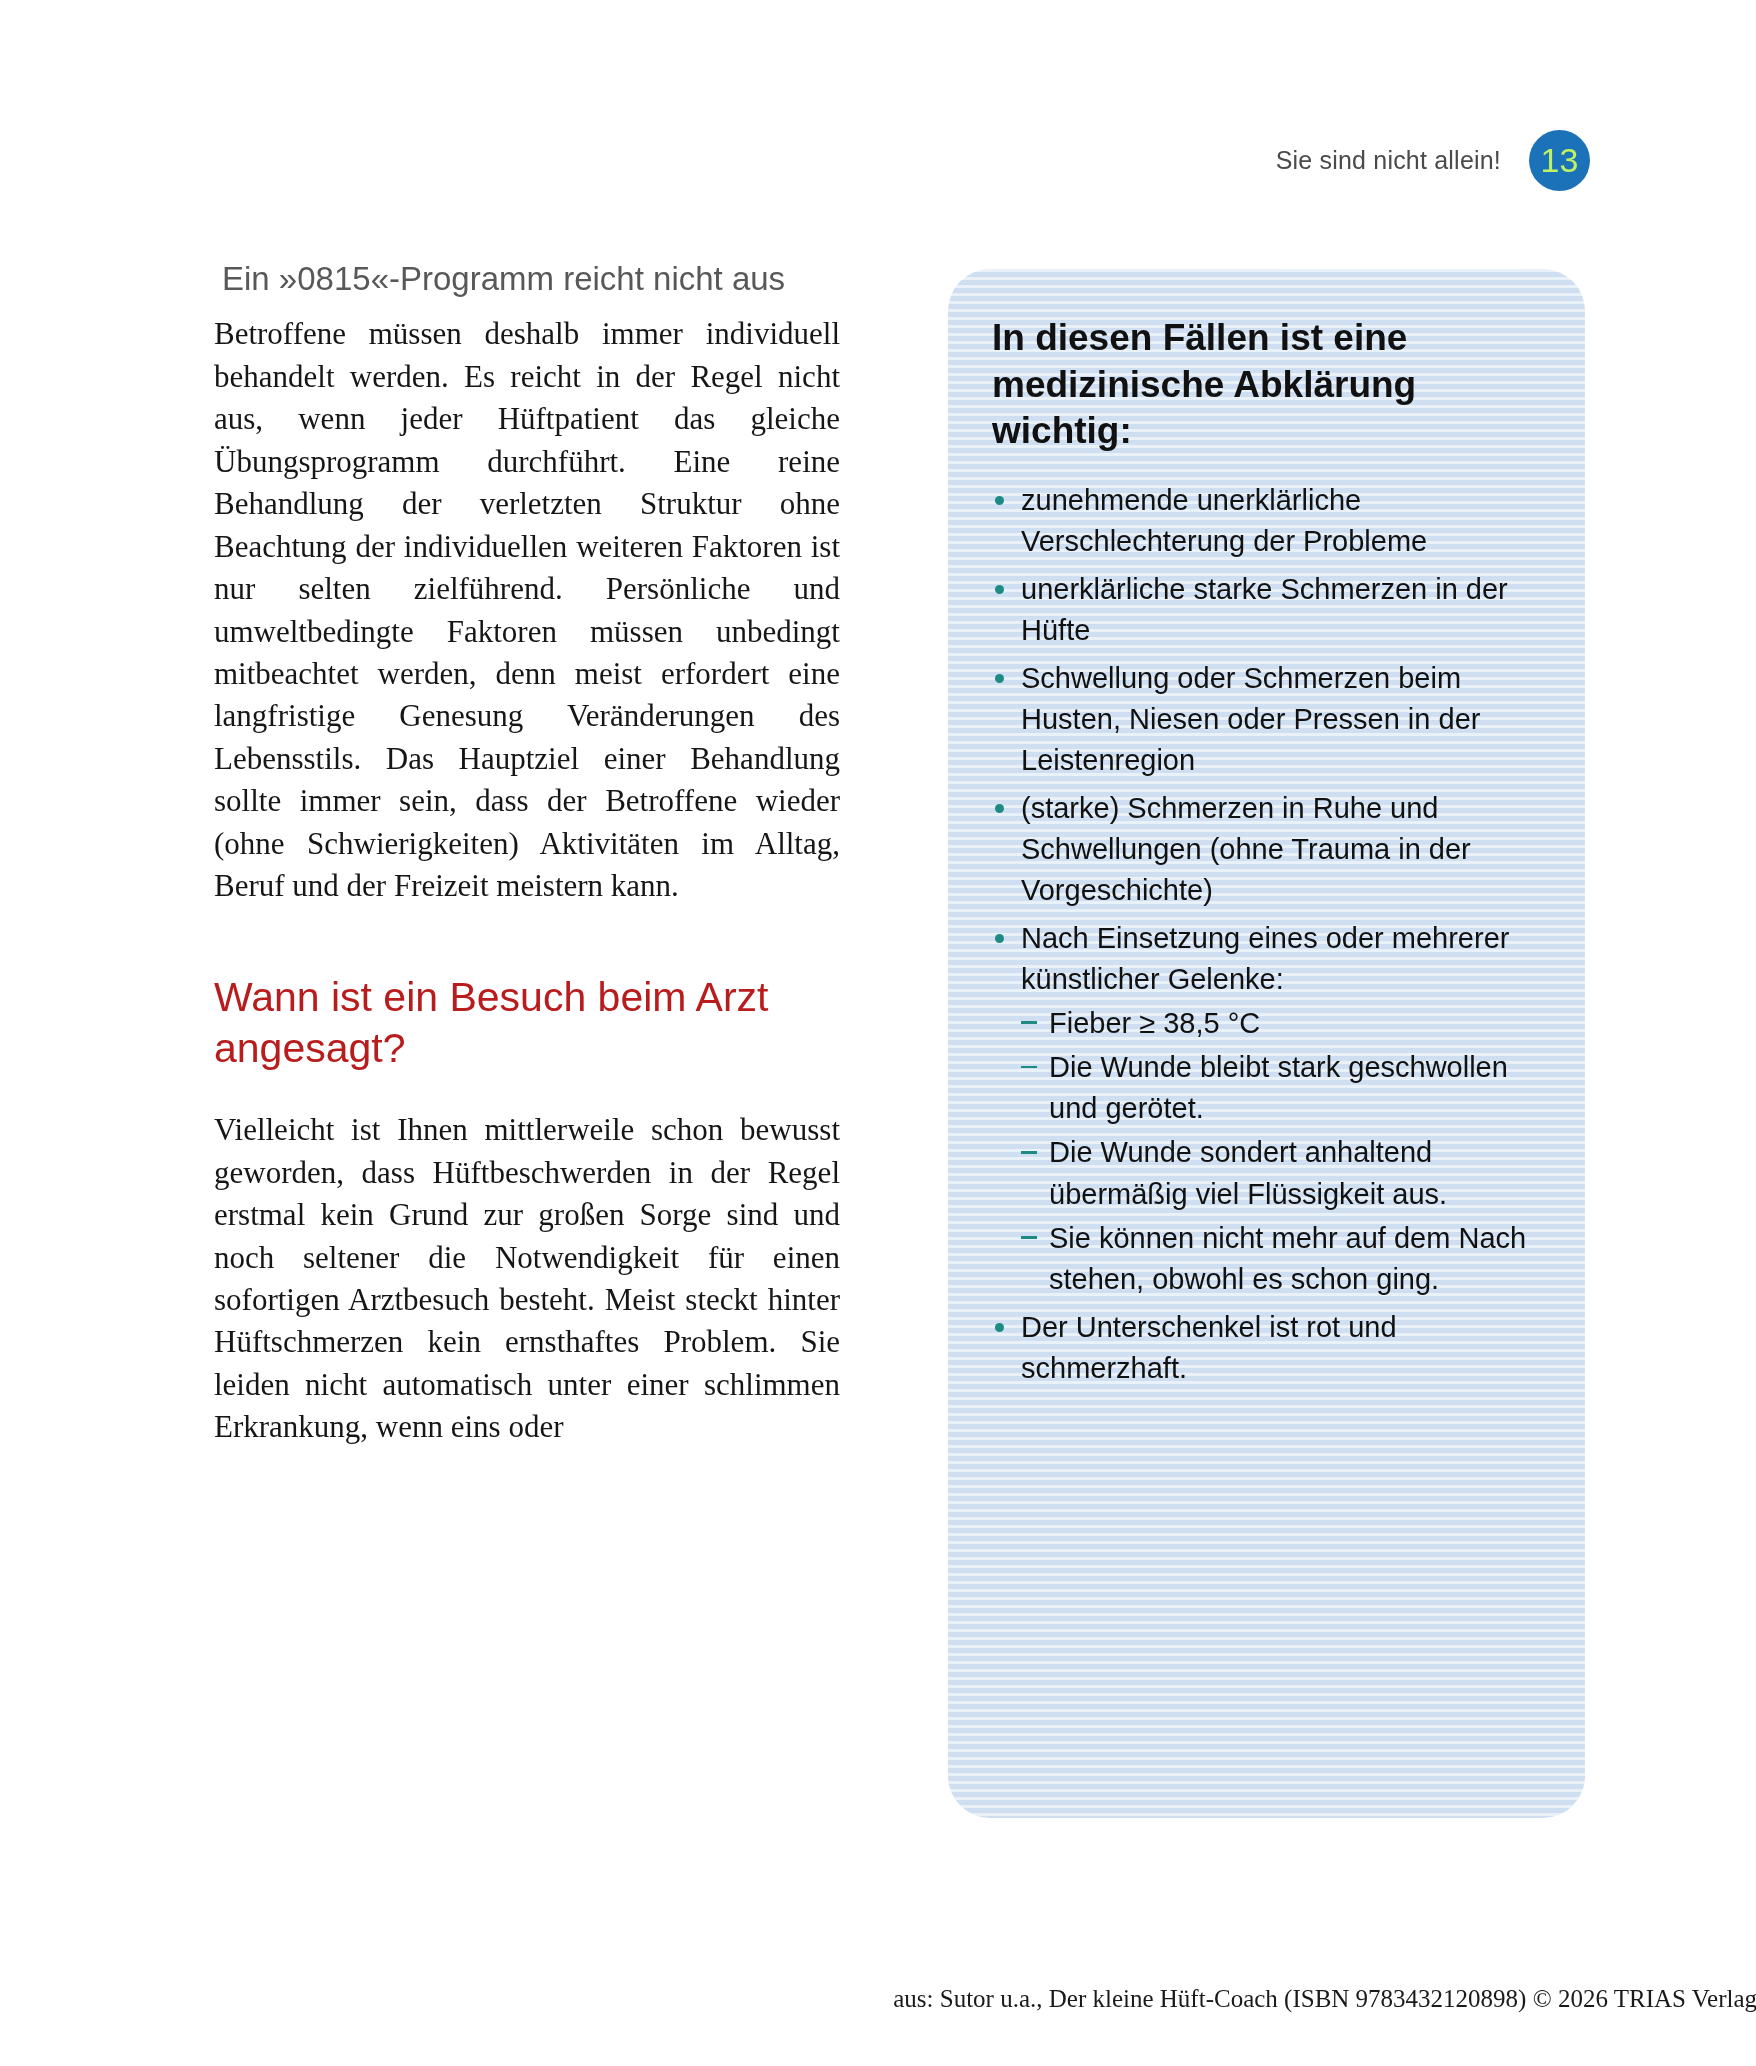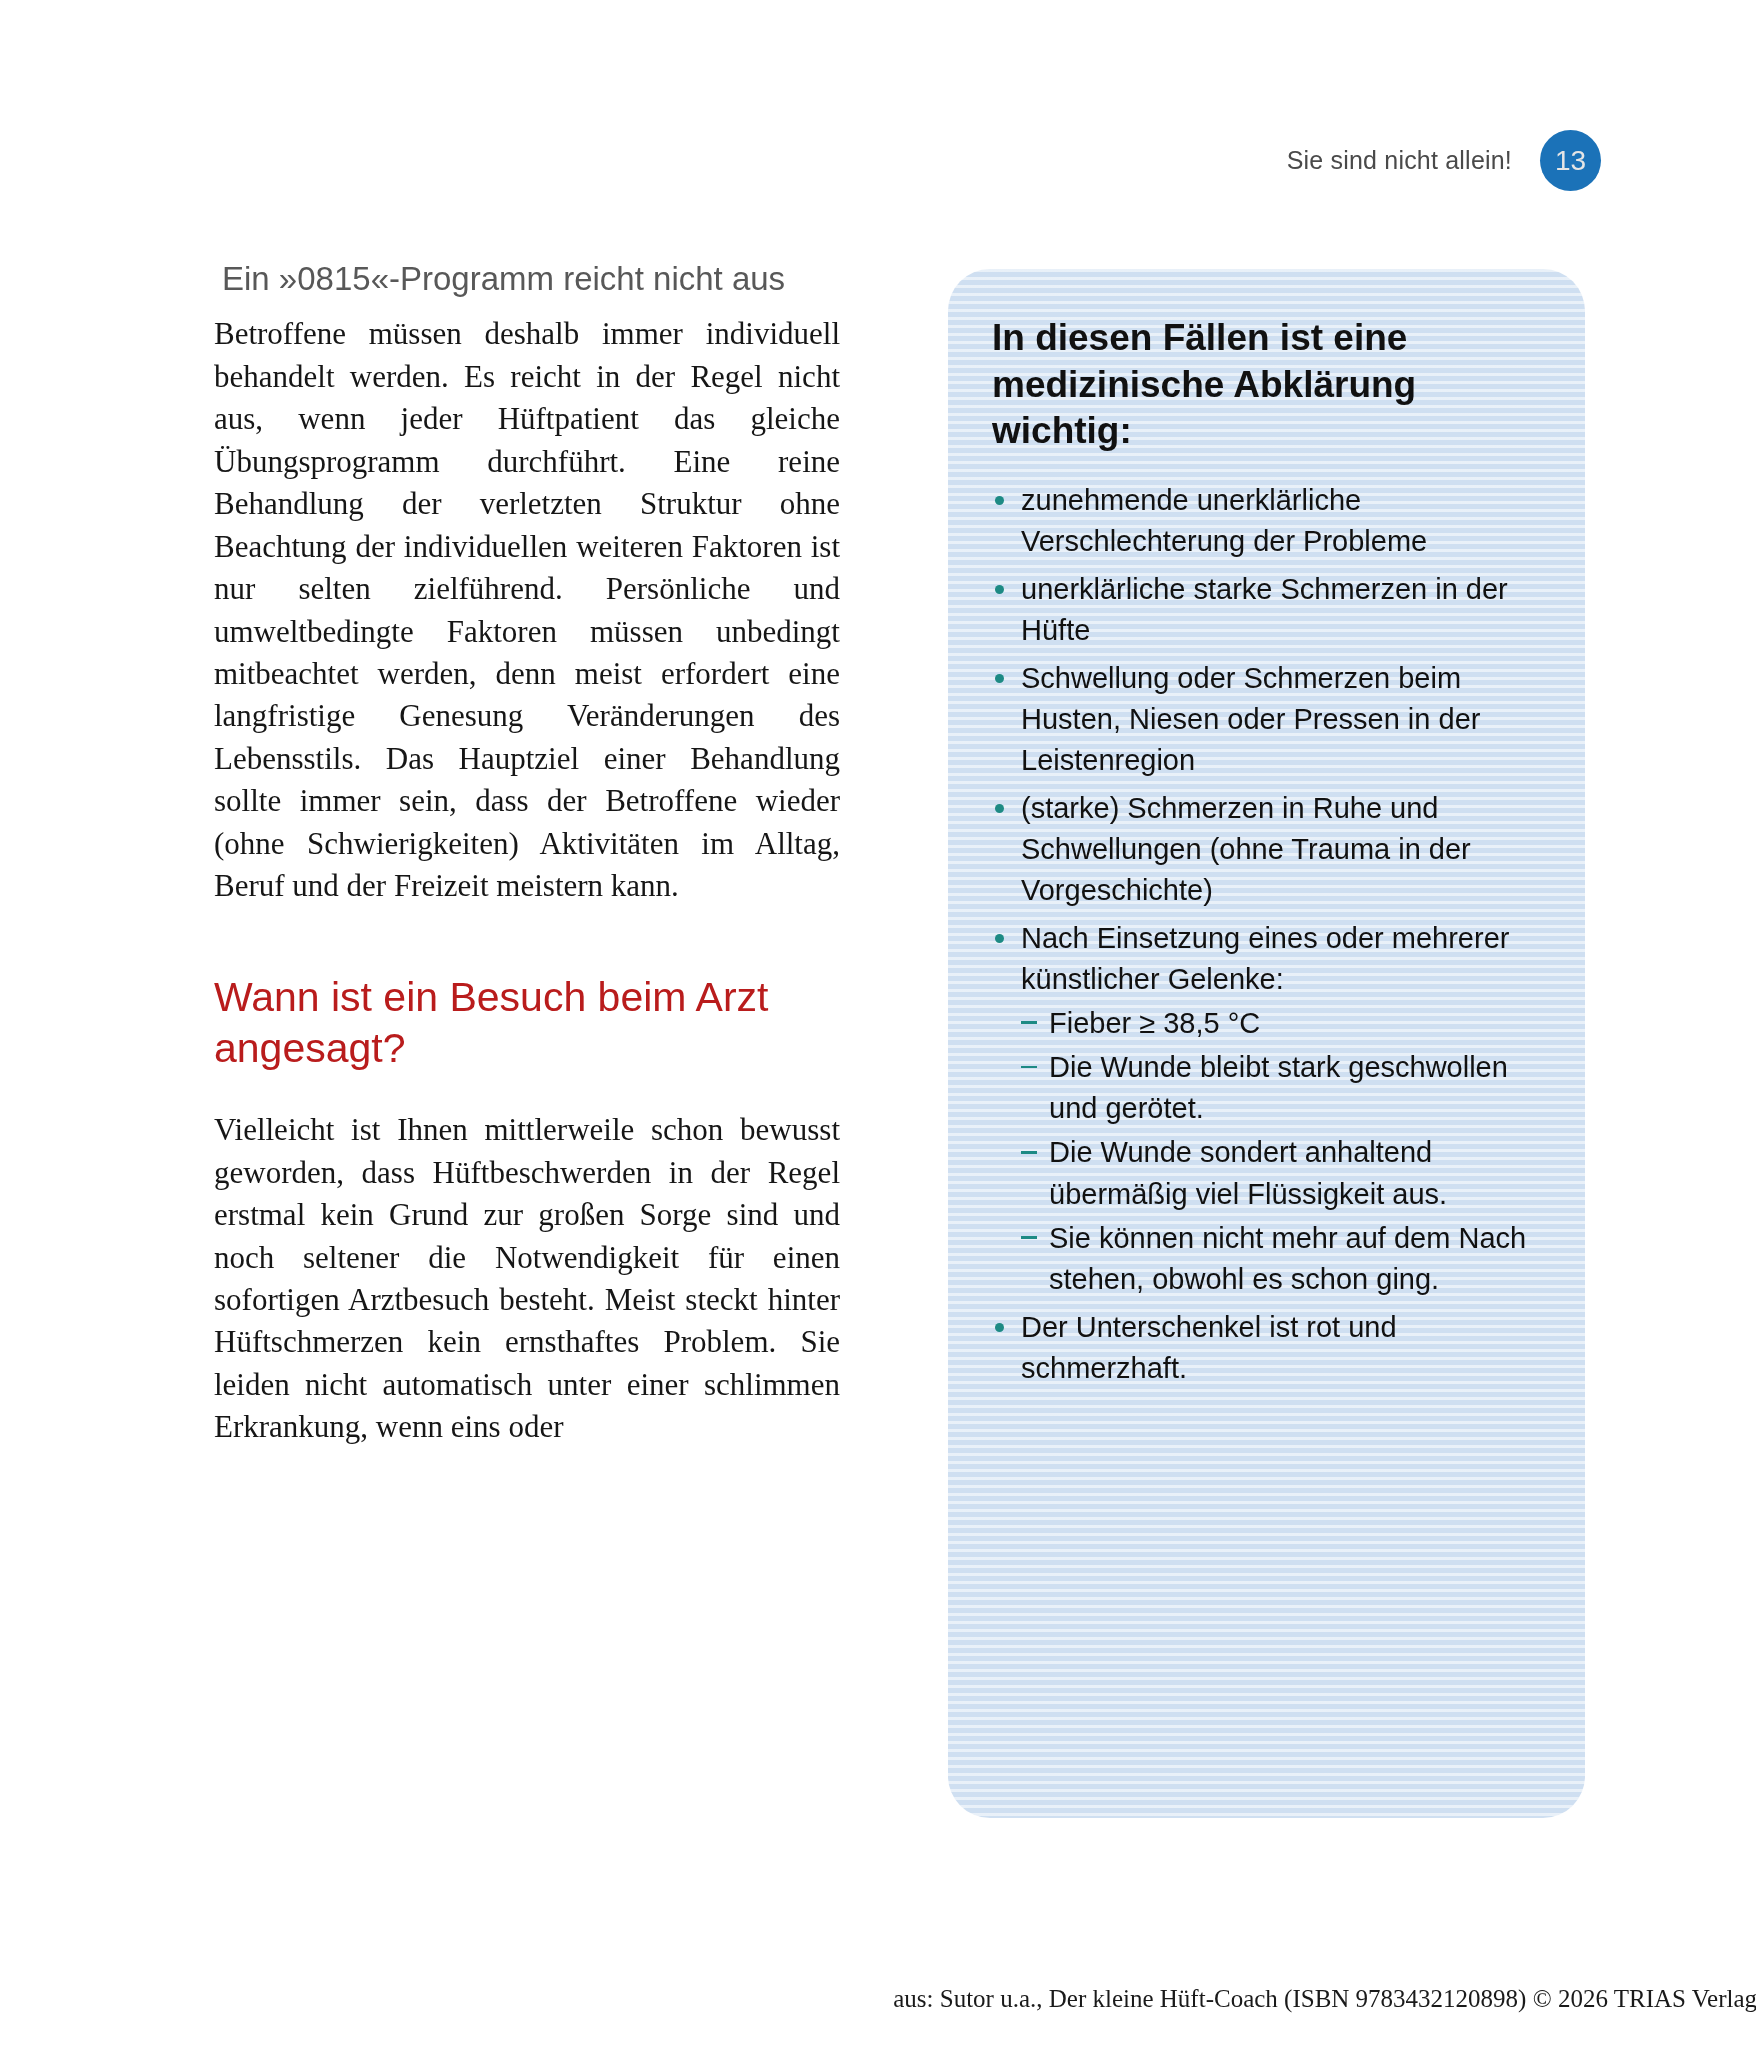--- a/index.html
+++ b/index.html
@@ -13,39 +13,39 @@
     position: relative;
     font-family: "Liberation Serif", serif;
     color: #1a1a1a;
     overflow: hidden;
   }
 
   
   .running-head {
     position: absolute;
     top: 130px;
-    right: 156px;
+    right: 167px;
     display: flex;
     align-items: center;
     gap: 28px;
   }
   .running-head-text {
     font-family: "Liberation Sans", sans-serif;
     font-size: 25px;
     color: #4a4a4a;
     letter-spacing: 0.2px;
   }
   .page-number-badge {
     width: 61px;
     height: 61px;
     border-radius: 50%;
     background: #1b72b8;
-    color: #e5e5e5;
-    font-family: "Liberation Sans", sans-serif;
-    font-size: 28px;
+    color: #bef264;
+    font-family: "Liberation Sans", sans-serif;
+    font-size: 34px;
     display: flex;
     align-items: center;
     justify-content: center;
   }
 
   
   .left-col {
     position: absolute;
     left: 214px;
     top: 258px;

